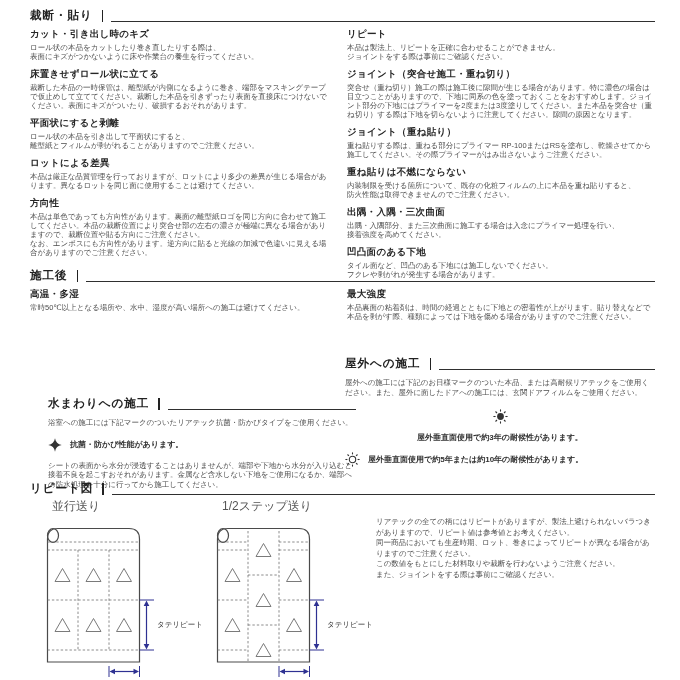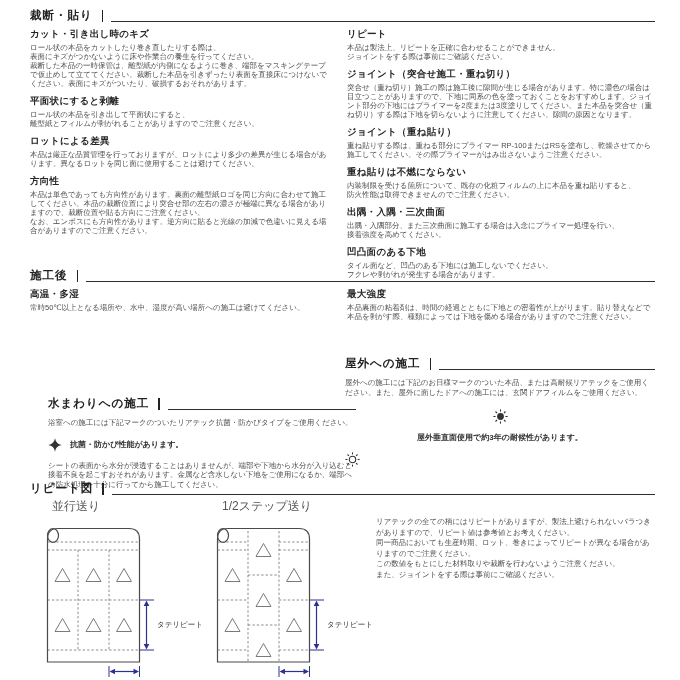--- a/index.html
+++ b/index.html
@@ -40,20 +40,21 @@
     <span class="sec-rule"></span>
   </div>
   <div class="cols">
     <div>
       <div class="item">
         <h3 class="item-h">カット・引き出し時のキズ</h3>
         <p class="item-b">ロール状の本品をカットしたり巻き直したりする際は、
 表面にキズがつかないように床や作業台の養生を行ってください。</p>
       </div>
       <div class="item">
+        <h3 class="item-h">床置きせずロール状に立てる</h3>
         <p class="item-b">裁断した本品の一時保管は、離型紙が内側になるように巻き、端部をマスキングテープで仮止めして立ててください。裁断した本品を引きずったり表面を直接床につけないでください。表面にキズがついたり、破損するおそれがあります。</p>
       </div>
       <div class="item">
         <h3 class="item-h">平面状にすると剥離</h3>
         <p class="item-b">ロール状の本品を引き出して平面状にすると、
 離型紙とフィルムが剥がれることがありますのでご注意ください。</p>
       </div>
       <div class="item">
         <h3 class="item-h">ロットによる差異</h3>
         <p class="item-b">本品は厳正な品質管理を行っておりますが、ロットにより多少の差異が生じる場合があります。異なるロットを同じ面に使用することは避けてください。</p>
@@ -171,20 +172,21 @@
             <line x1="7.5" y1="12.6" x2="7.5" y2="14.6"></line>
           <line x1="0.4" y1="7.5" x2="2.4" y2="7.5"></line>
             <line x1="12.6" y1="7.5" x2="14.6" y2="7.5"></line>
           <line x1="2.5" y1="2.5" x2="3.9" y2="3.9"></line>
             <line x1="11.1" y1="11.1" x2="12.5" y2="12.5"></line>
           <line x1="12.5" y1="2.5" x2="11.1" y2="3.9"></line>
             <line x1="3.9" y1="11.1" x2="2.5" y2="12.5"></line>
         </g>
       </svg>
     </span>
+    <span class="mark-label">屋外垂直面使用で約5年または約10年の耐候性があります。</span>
   </div>
 </section>
 
 <section class="sec" style="top:481px;left:30px;width:625px;height:199px;">
   <div class="sec-head">
     <span class="sec-title">リピート図</span>
     <span class="sec-sep"></span>
     <span class="sec-rule"></span>
   </div>
 

